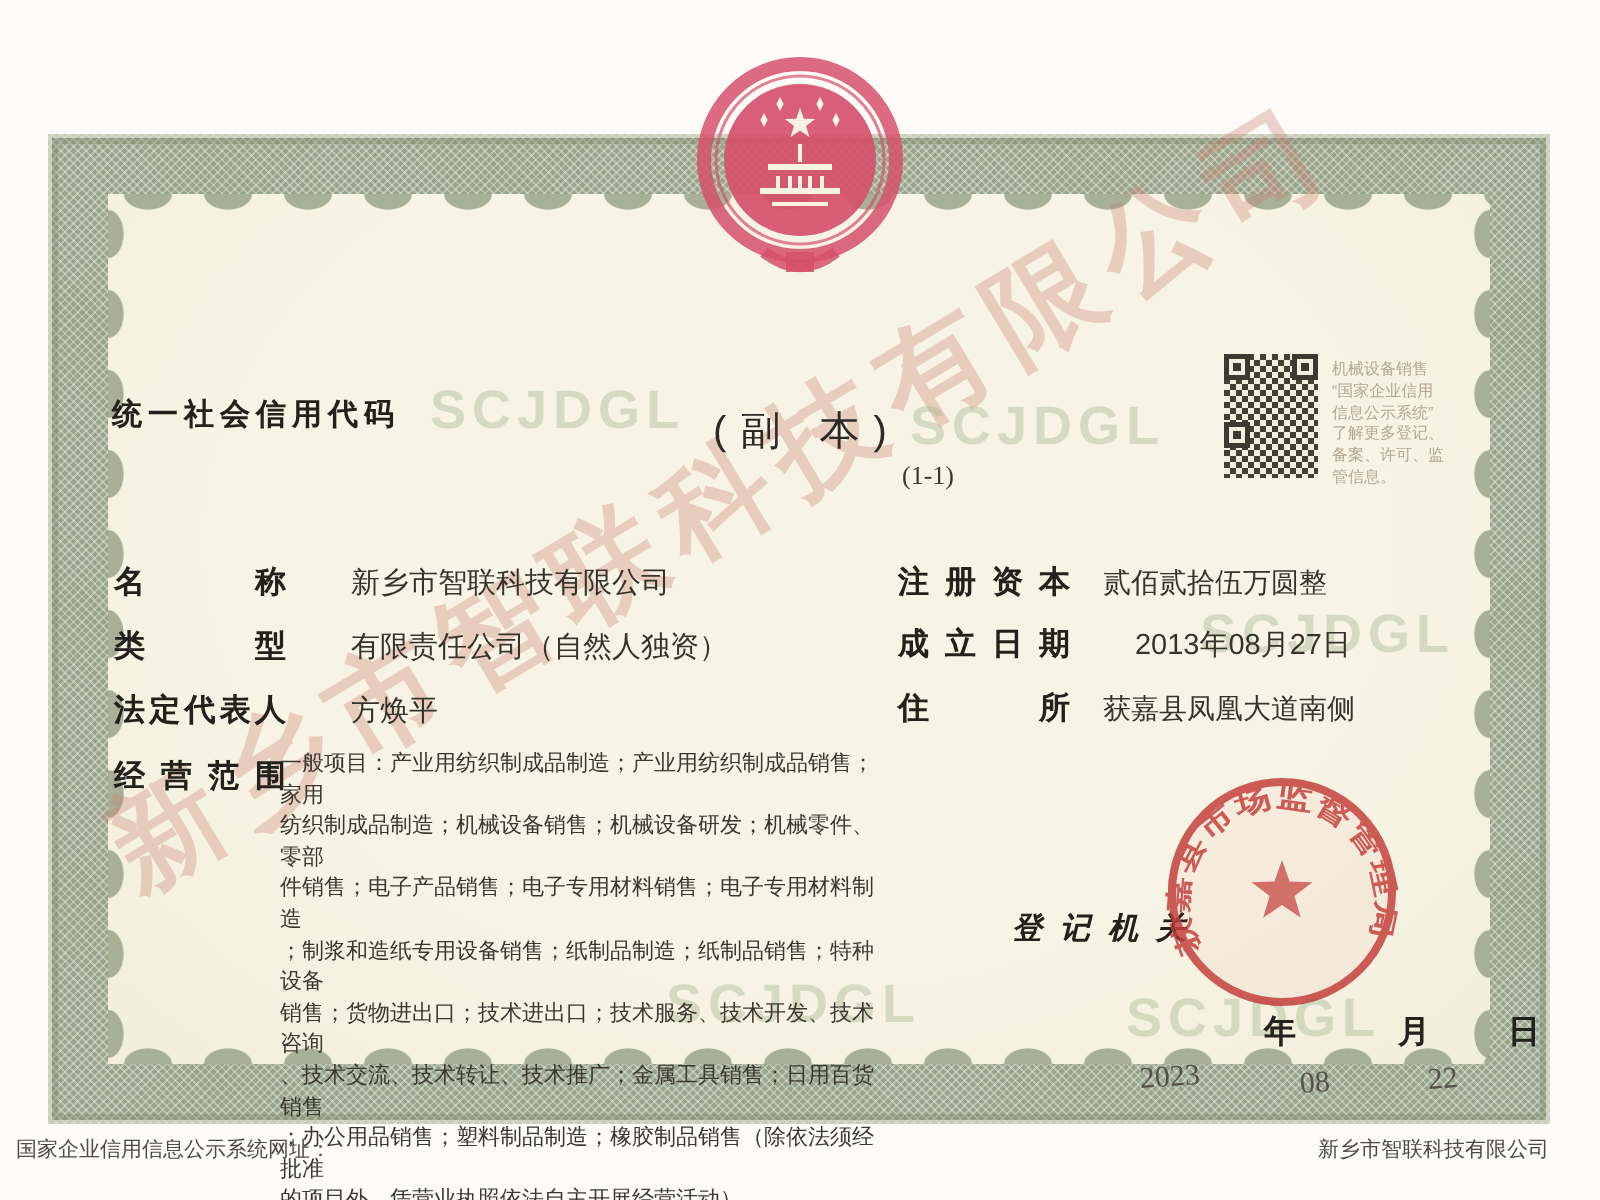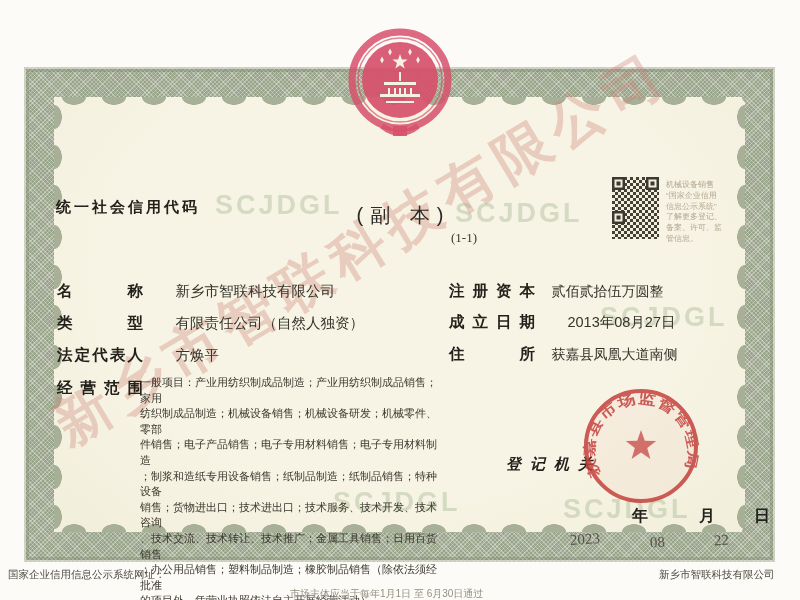--- a/index.html
+++ b/index.html
@@ -195,16 +195,15 @@
   </svg>
 
   <span class="abs t ymd" style="left:632px;top:506px;">年</span>
   <span class="abs t ymd" style="left:699px;top:506px;">月</span>
   <span class="abs t ymd" style="left:754px;top:506px;">日</span>
   <span class="abs t dval" style="left:570px;top:531px;">2023</span>
   <span class="abs t dval" style="left:650px;top:534px;">08</span>
   <span class="abs t dval" style="left:714px;top:532px;">22</span>
 
   <div class="abs foot" style="left:8px;top:568px;">国家企业信用信息公示系统网址：</div>
-  <div class="abs foot foot-center" style="left:290px;top:587px;">市场主体应当于每年1月1日 至 6月30日通过</div>
   <div class="abs foot" style="left:659px;top:568px;">新乡市智联科技有限公司</div>
 
 </div>
 
 </body></html>

